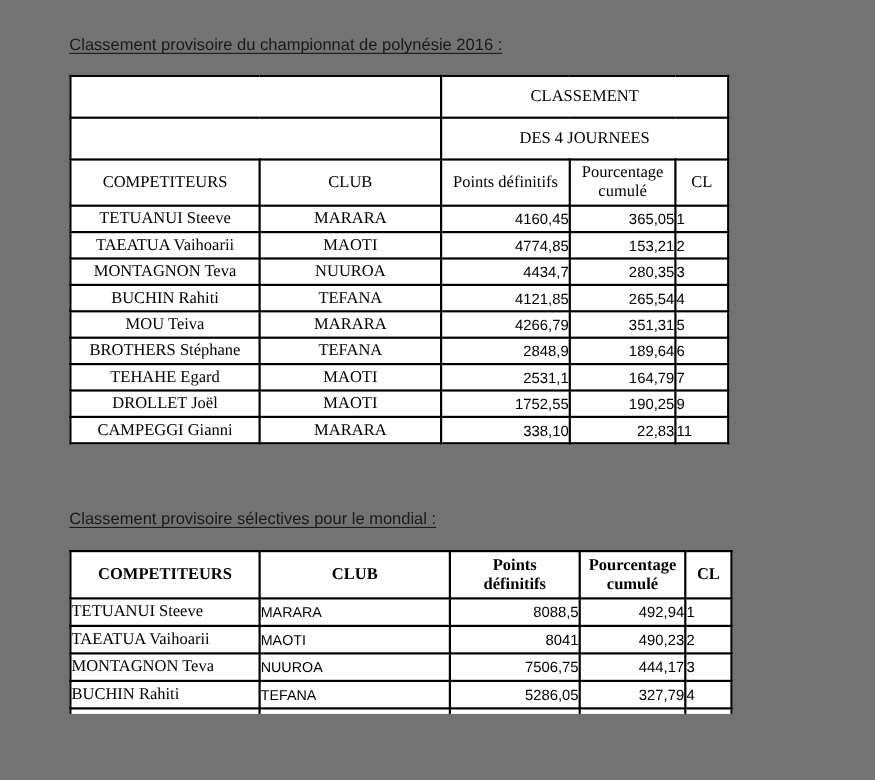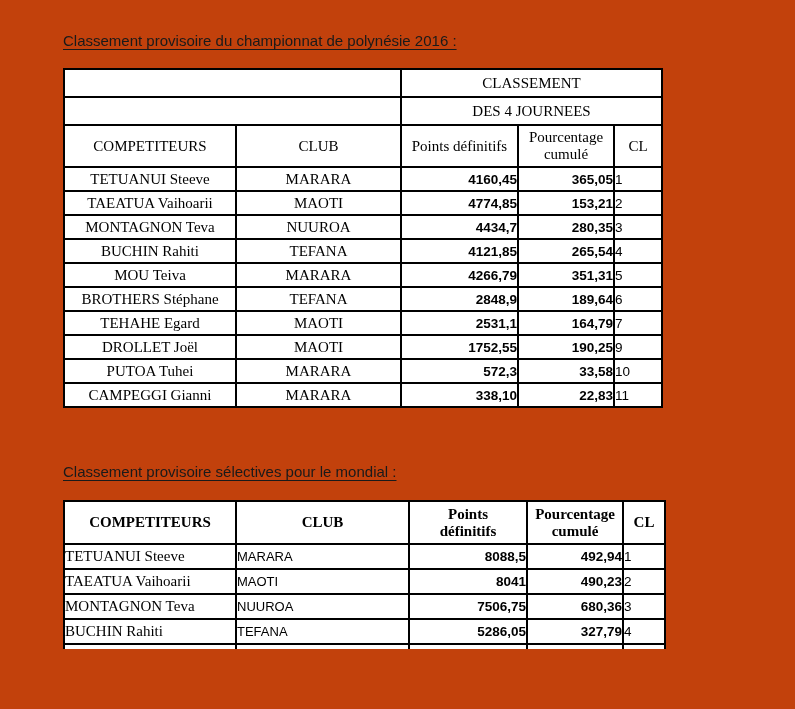--- a/index.html
+++ b/index.html
@@ -3,21 +3,21 @@
 <meta charset="utf-8">
 <style>
   * { box-sizing: border-box; }
   html, body { margin: 0; padding: 0; }
   body {
     width: 795px; height: 709px;
     background: #ffffff;
     font-family: "Liberation Serif", serif;
     color: #000000;
   }
-  .doc { position: relative; width: 795px; height: 709px; background: #c2410c; overflow: hidden; }
+  .doc { position: relative; width: 795px; height: 709px; background: #737373; overflow: hidden; }
 
   .sec-title {
     position: absolute; left: 63px;
     font-family: "Liberation Sans", sans-serif;
     font-size: 15px; line-height: 21px;
     color: #1a1a1a;
     text-decoration: underline;
     text-underline-offset: 3px;
     white-space: nowrap;
   }
@@ -52,41 +52,40 @@
   table.t th {
     font-family: "Liberation Serif", serif;
     font-size: 15px; font-weight: normal;
     text-align: center;
     white-space: pre-line;
     line-height: 17px;
   }
   #table2 th { font-weight: bold; }
 
   #table1 tr { height: 24px; }
-  #table1 tr.group-row { height: 28px; }
+  #table1 tr.group-row { height: 38px; }
   #table1 tr.header-row { height: 42px; }
 
   #table2 tr { height: 25px; }
   #table2 tr.header-row { height: 43px; }
   #table2 tr.stub-row { height: 5px; }
 
   
   td.name1, td.club1 {
     text-align: center;
     font-family: "Liberation Serif", serif;
     font-size: 15px;
     white-space: nowrap;
   }
   td.num {
     font-family: "Liberation Sans", sans-serif;
     font-size: 13.5px;
     text-align: right;
     padding-right: 8px; padding-top: 3px;
     white-space: nowrap;
-    font-weight: bold;
   }
   td.cl {
     font-family: "Liberation Sans", sans-serif;
     font-size: 13.5px;
     text-align: left;
     padding-left: 7px; padding-top: 2px;
     white-space: nowrap;
   }
 
   
@@ -191,27 +190,20 @@
         <td class="num">2531,1</td>
         <td class="num">164,79</td>
         <td class="cl">7</td>
       </tr>
       <tr>
         <td class="name1">DROLLET Joël</td>
         <td class="club1">MAOTI</td>
         <td class="num">1752,55</td>
         <td class="num">190,25</td>
         <td class="cl">9</td>
-      </tr>
-      <tr>
-        <td class="name1">PUTOA Tuhei</td>
-        <td class="club1">MARARA</td>
-        <td class="num">572,3</td>
-        <td class="num">33,58</td>
-        <td class="cl">10</td>
       </tr>
       <tr>
         <td class="name1">CAMPEGGI Gianni</td>
         <td class="club1">MARARA</td>
         <td class="num">338,10</td>
         <td class="num">22,83</td>
         <td class="cl">11</td>
       </tr>
     </tbody>
   </table>
@@ -247,21 +239,21 @@
         <td class="name2">TAEATUA Vaihoarii</td>
         <td class="club2">MAOTI</td>
         <td class="num">8041</td>
         <td class="num">490,23</td>
         <td class="cl">2</td>
       </tr>
       <tr>
         <td class="name2">MONTAGNON Teva</td>
         <td class="club2">NUUROA</td>
         <td class="num">7506,75</td>
-        <td class="num">680,36</td>
+        <td class="num">444,17</td>
         <td class="cl">3</td>
       </tr>
       <tr>
         <td class="name2">BUCHIN Rahiti</td>
         <td class="club2">TEFANA</td>
         <td class="num">5286,05</td>
         <td class="num">327,79</td>
         <td class="cl">4</td>
       </tr>
       <tr class="stub-row">

